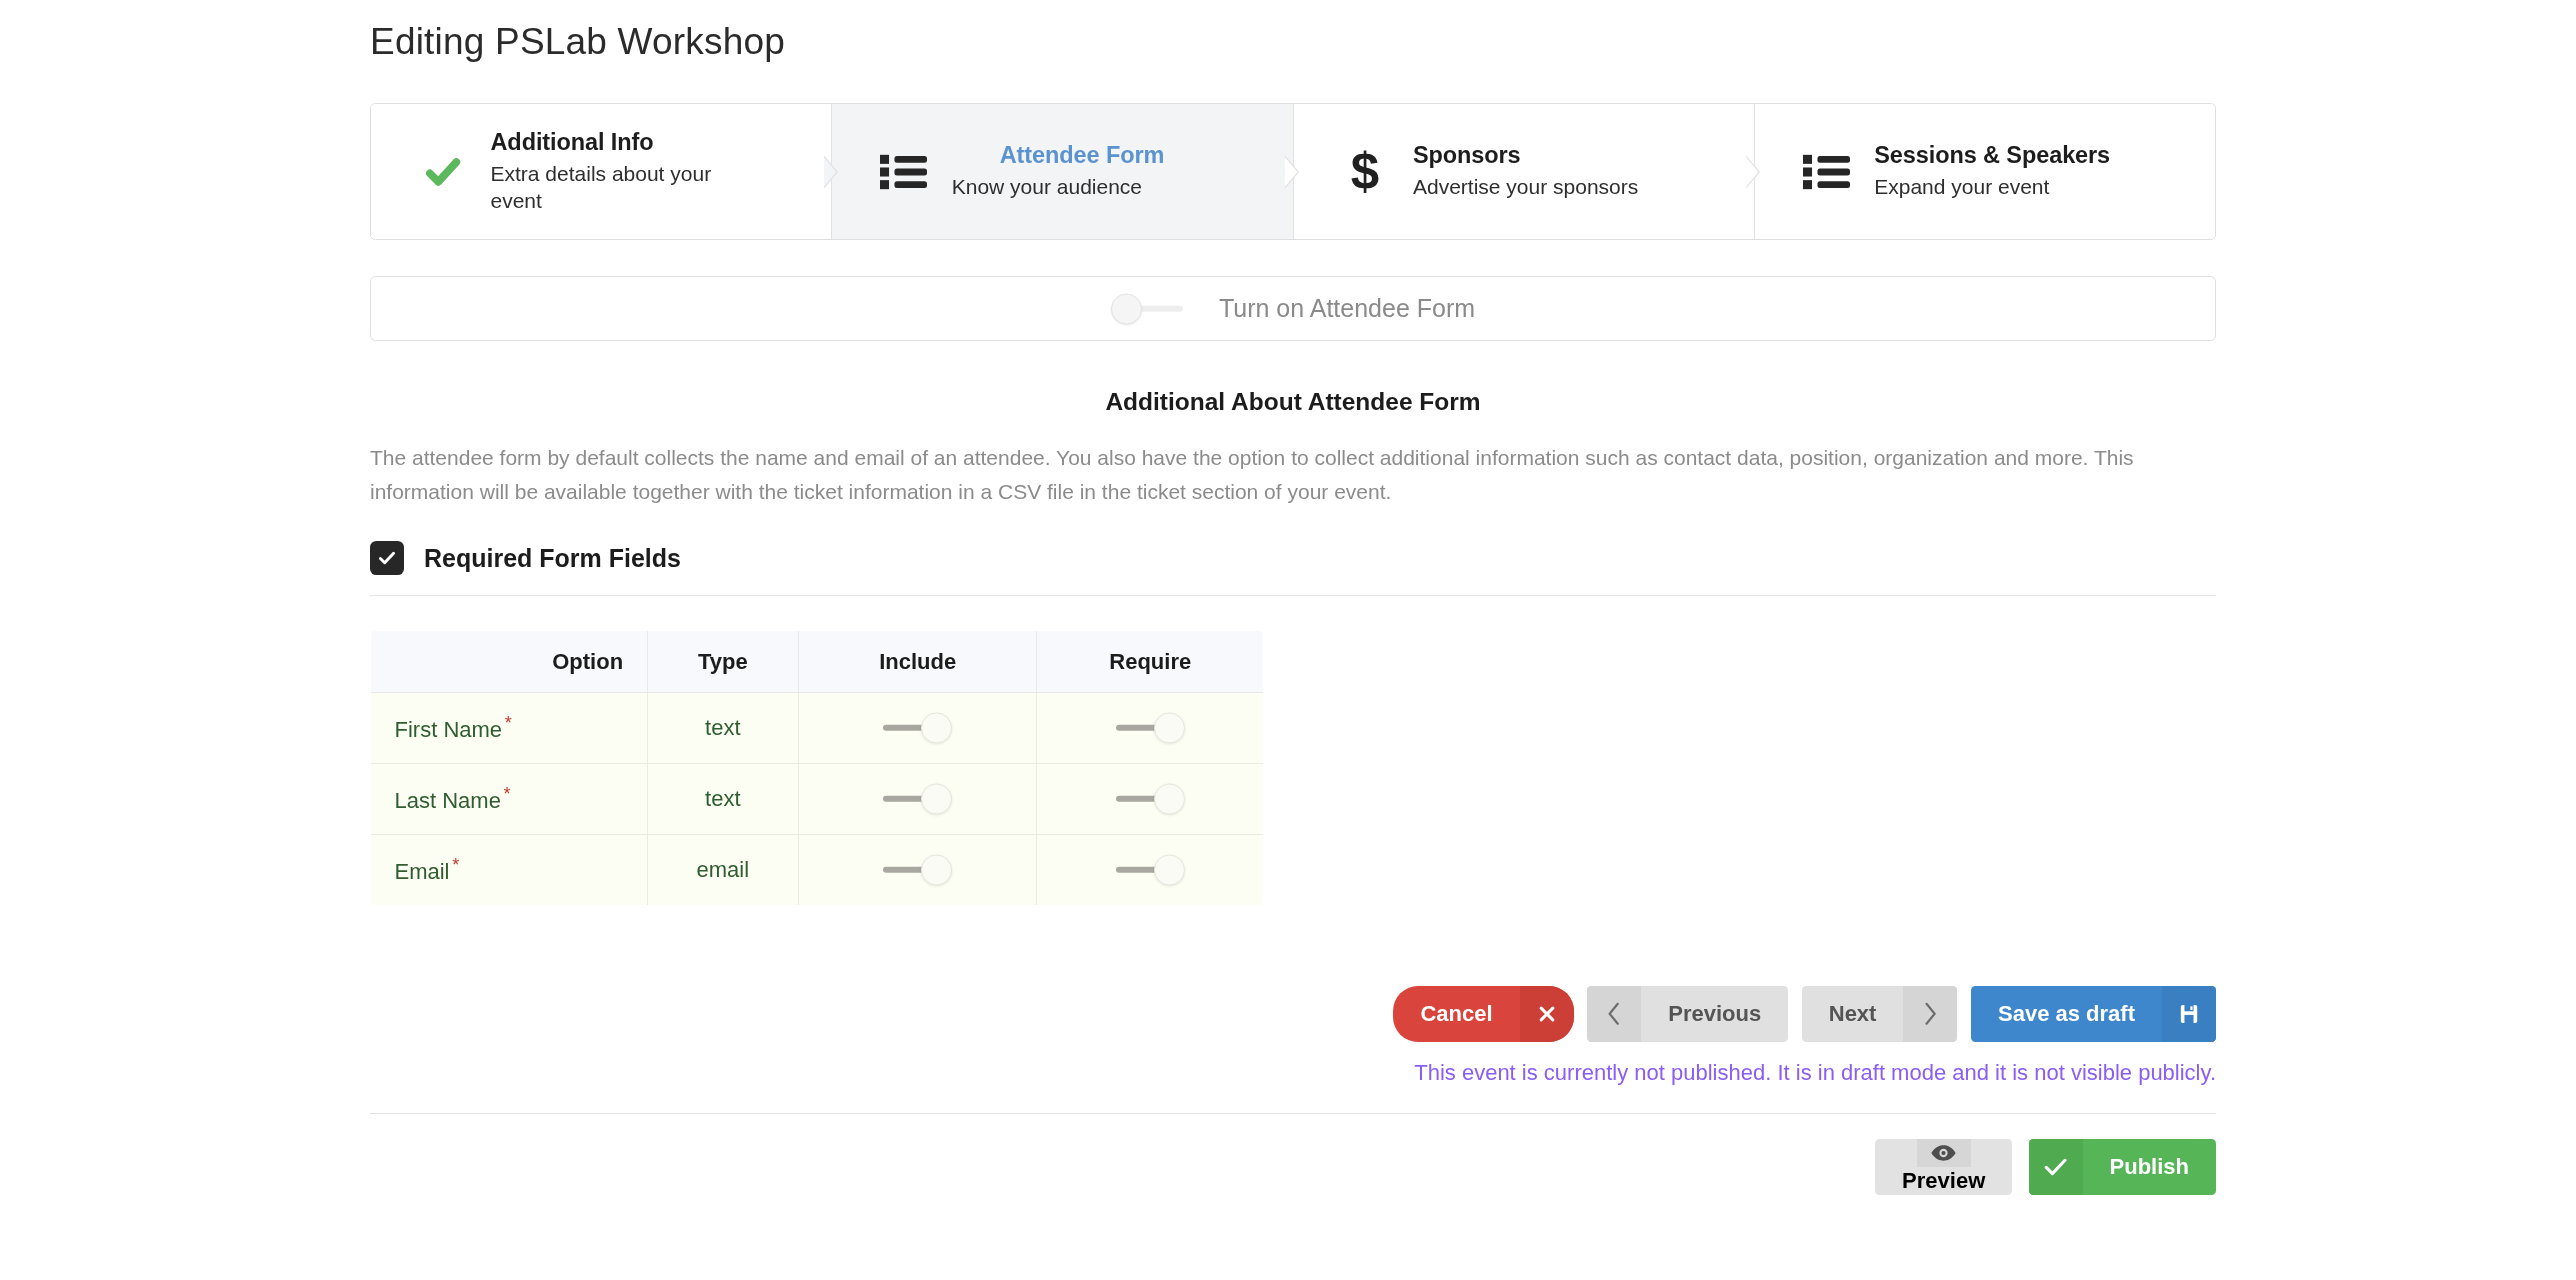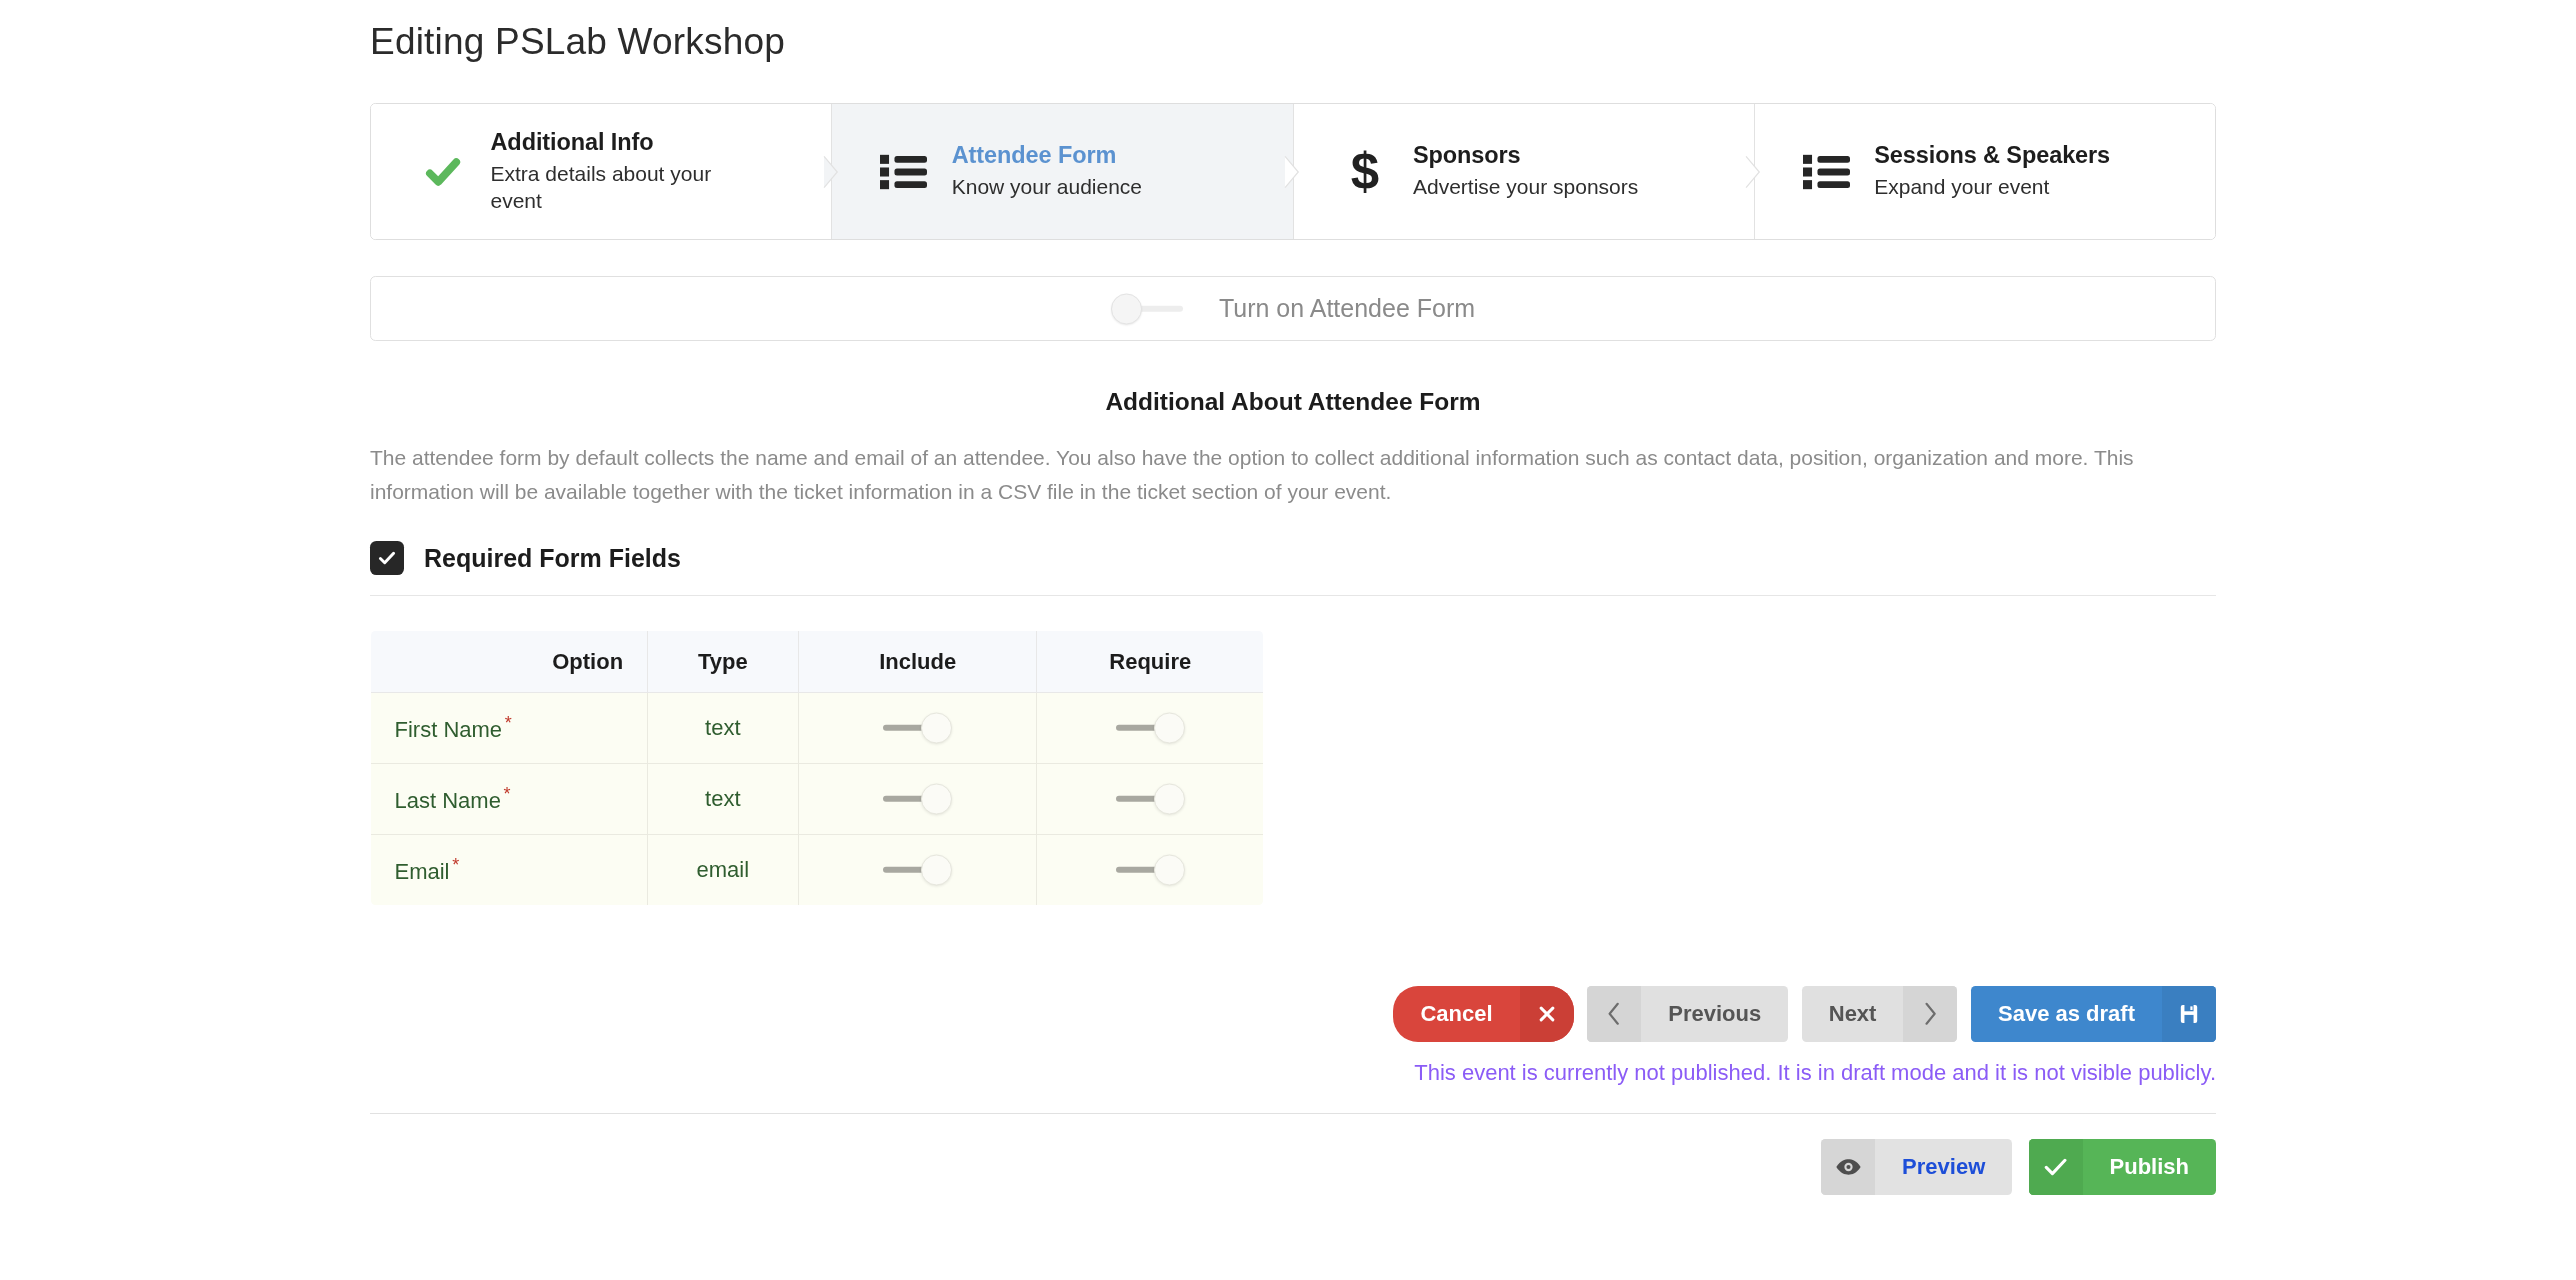--- a/index.html
+++ b/index.html
@@ -87,21 +87,21 @@
     font-family: "Liberation Sans", sans-serif;
   }
   .step-text { display: flex; flex-direction: column; justify-content: center; }
   .step-title {
     font-size: 23.5px;
     font-weight: 700;
     color: #1d1d1d;
     line-height: 1.18;
     letter-spacing: -0.1px;
   }
-  .step.active .step-title { color: #5b92d0; }
+  .step.active .step-title { color: #5b92d0; margin-left: 48px; }
   .step-sub {
     font-size: 21px;
     font-weight: 400;
     color: #2e2e2e;
     line-height: 1.28;
     margin-top: 4.5px;
     max-width: 226px;
   }
 
   
@@ -295,21 +295,21 @@
 
   .btn-prev { background: #e0e0e0; color: #555; font-weight: 700; }
   .btn-prev .ico { background: #d5d5d5; color: #6d6d6d; font-size: 27px; }
 
   .btn-next { background: #e0e0e0; color: #555; font-weight: 700; }
   .btn-next .ico { background: #d5d5d5; color: #6d6d6d; font-size: 27px; }
 
   .btn-draft { background: #3e87cd; color: #fff; }
   .btn-draft .ico { background: #3a7fc1; }
 
-  .btn-preview { background: #e2e2e2; color: #1d4ed8; }
+  .btn-preview { background: #e2e2e2; color: #000000; flex-direction: column; }
   .btn-preview .ico { background: #d6d6d6; }
 
   .btn-publish { background: #56b557; color: #fff; }
   .btn-publish .ico { background: #4faa50; font-size: 25px; }
 
   
   .status {
     margin-top: 18px;
     text-align: right;
     font-size: 22px;

